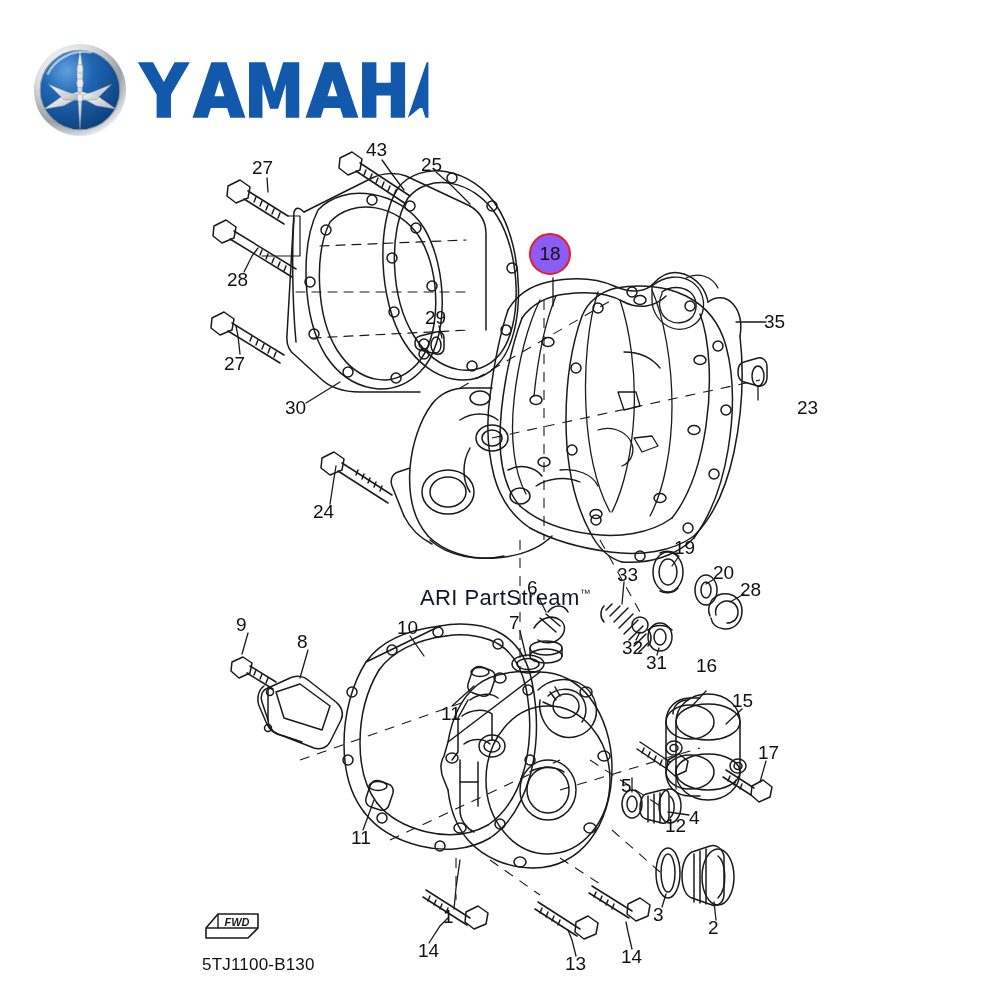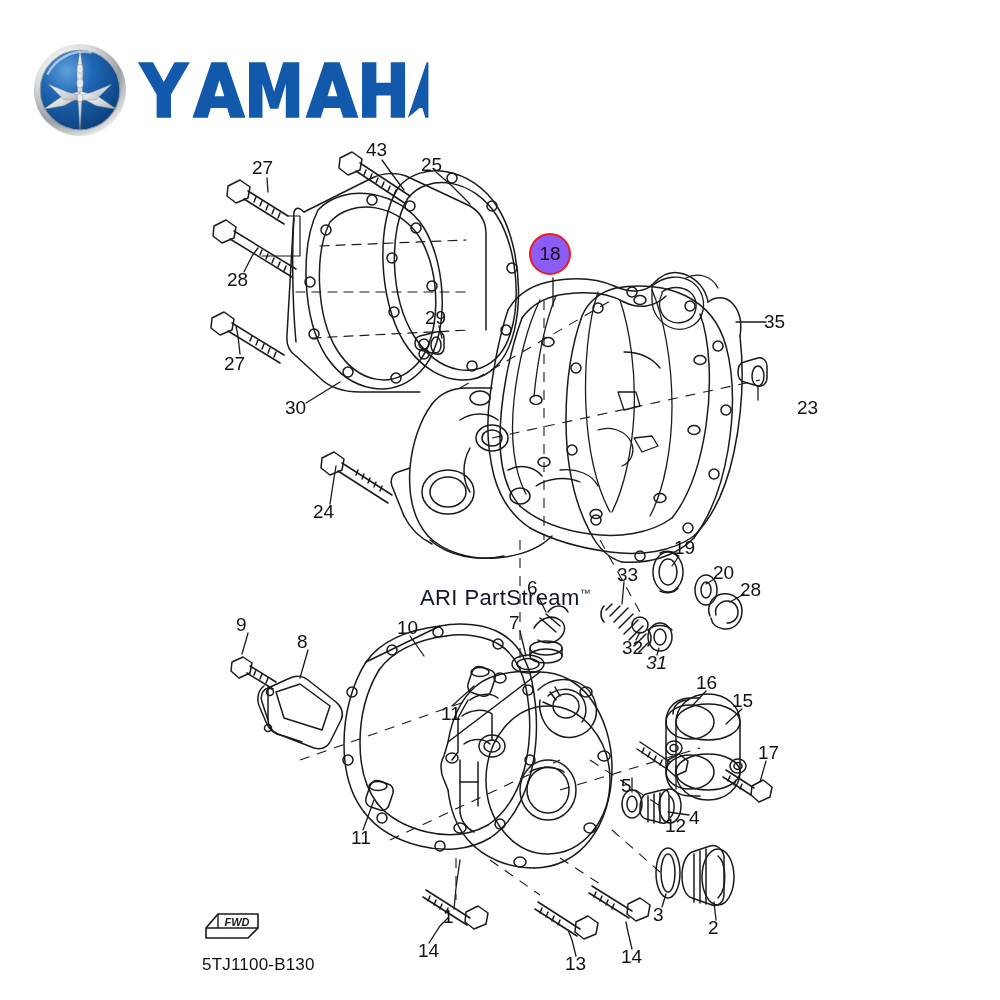--- a/index.html
+++ b/index.html
@@ -571,36 +571,36 @@
       <div class="abs lbl" style="left: 297px; top: 632px;">8</div>
       <div class="abs lbl" style="left: 236px; top: 615px;">9</div>
       <div class="abs lbl" style="left: 397px; top: 618px;">10</div>
       <div class="abs lbl" style="left: 441px; top: 704px;">11</div>
       <div class="abs lbl" style="left: 351px; top: 828px;">11</div>
       <div class="abs lbl" style="left: 665px; top: 787px; margin-top: 29px;">12</div>
       <div class="abs lbl" style="left: 565px; top: 954px;">13</div>
       <div class="abs lbl" style="left: 418px; top: 941px;">14</div>
       <div class="abs lbl" style="left: 621px; top: 947px;">14</div>
       <div class="abs lbl" style="left: 732px; top: 691px;">15</div>
-      <div class="abs lbl" style="left: 696px; top: 673px;">16</div>
+      <div class="abs lbl" style="left: 696px; top: 656px;">16</div>
       <div class="abs lbl" style="left: 758px; top: 743px;">17</div>
       <div class="abs lbl" style="left: 674px; top: 538px;">19</div>
       <div class="abs lbl" style="left: 713px; top: 563px;">20</div>
       <div class="abs lbl" style="left: 740px; top: 580px;">28</div>
       <div class="abs lbl" style="left: 764px; top: 312px;">35</div>
       <div class="abs lbl" style="left: 749px; top: 398px; margin-left: 48px;">23</div>
       <div class="abs lbl" style="left: 313px; top: 502px;">24</div>
       <div class="abs lbl" style="left: 421px; top: 155px;">25</div>
       <div class="abs lbl" style="left: 366px; top: 140px;">43</div>
       <div class="abs lbl" style="left: 252px; top: 158px;">27</div>
       <div class="abs lbl" style="left: 224px; top: 354px;">27</div>
       <div class="abs lbl" style="left: 227px; top: 270px;">28</div>
       <div class="abs lbl" style="left: 425px; top: 308px;">29</div>
       <div class="abs lbl" style="left: 285px; top: 398px;">30</div>
-      <div class="abs lbl" style="left: 646px; top: 653px; font-style: italic;">31</div>
+      <div class="abs lbl" style="left: 646px; top: 653px;">31</div>
       <div class="abs lbl" style="left: 622px; top: 638px;">32</div>
       <div class="abs lbl" style="left: 617px; top: 565px;">33</div>
     </div>
 
   <div class="abs" id="hl-wrap">
     <div id="hl-circle">
       <span>18</span>
     </div>
   </div>
 

